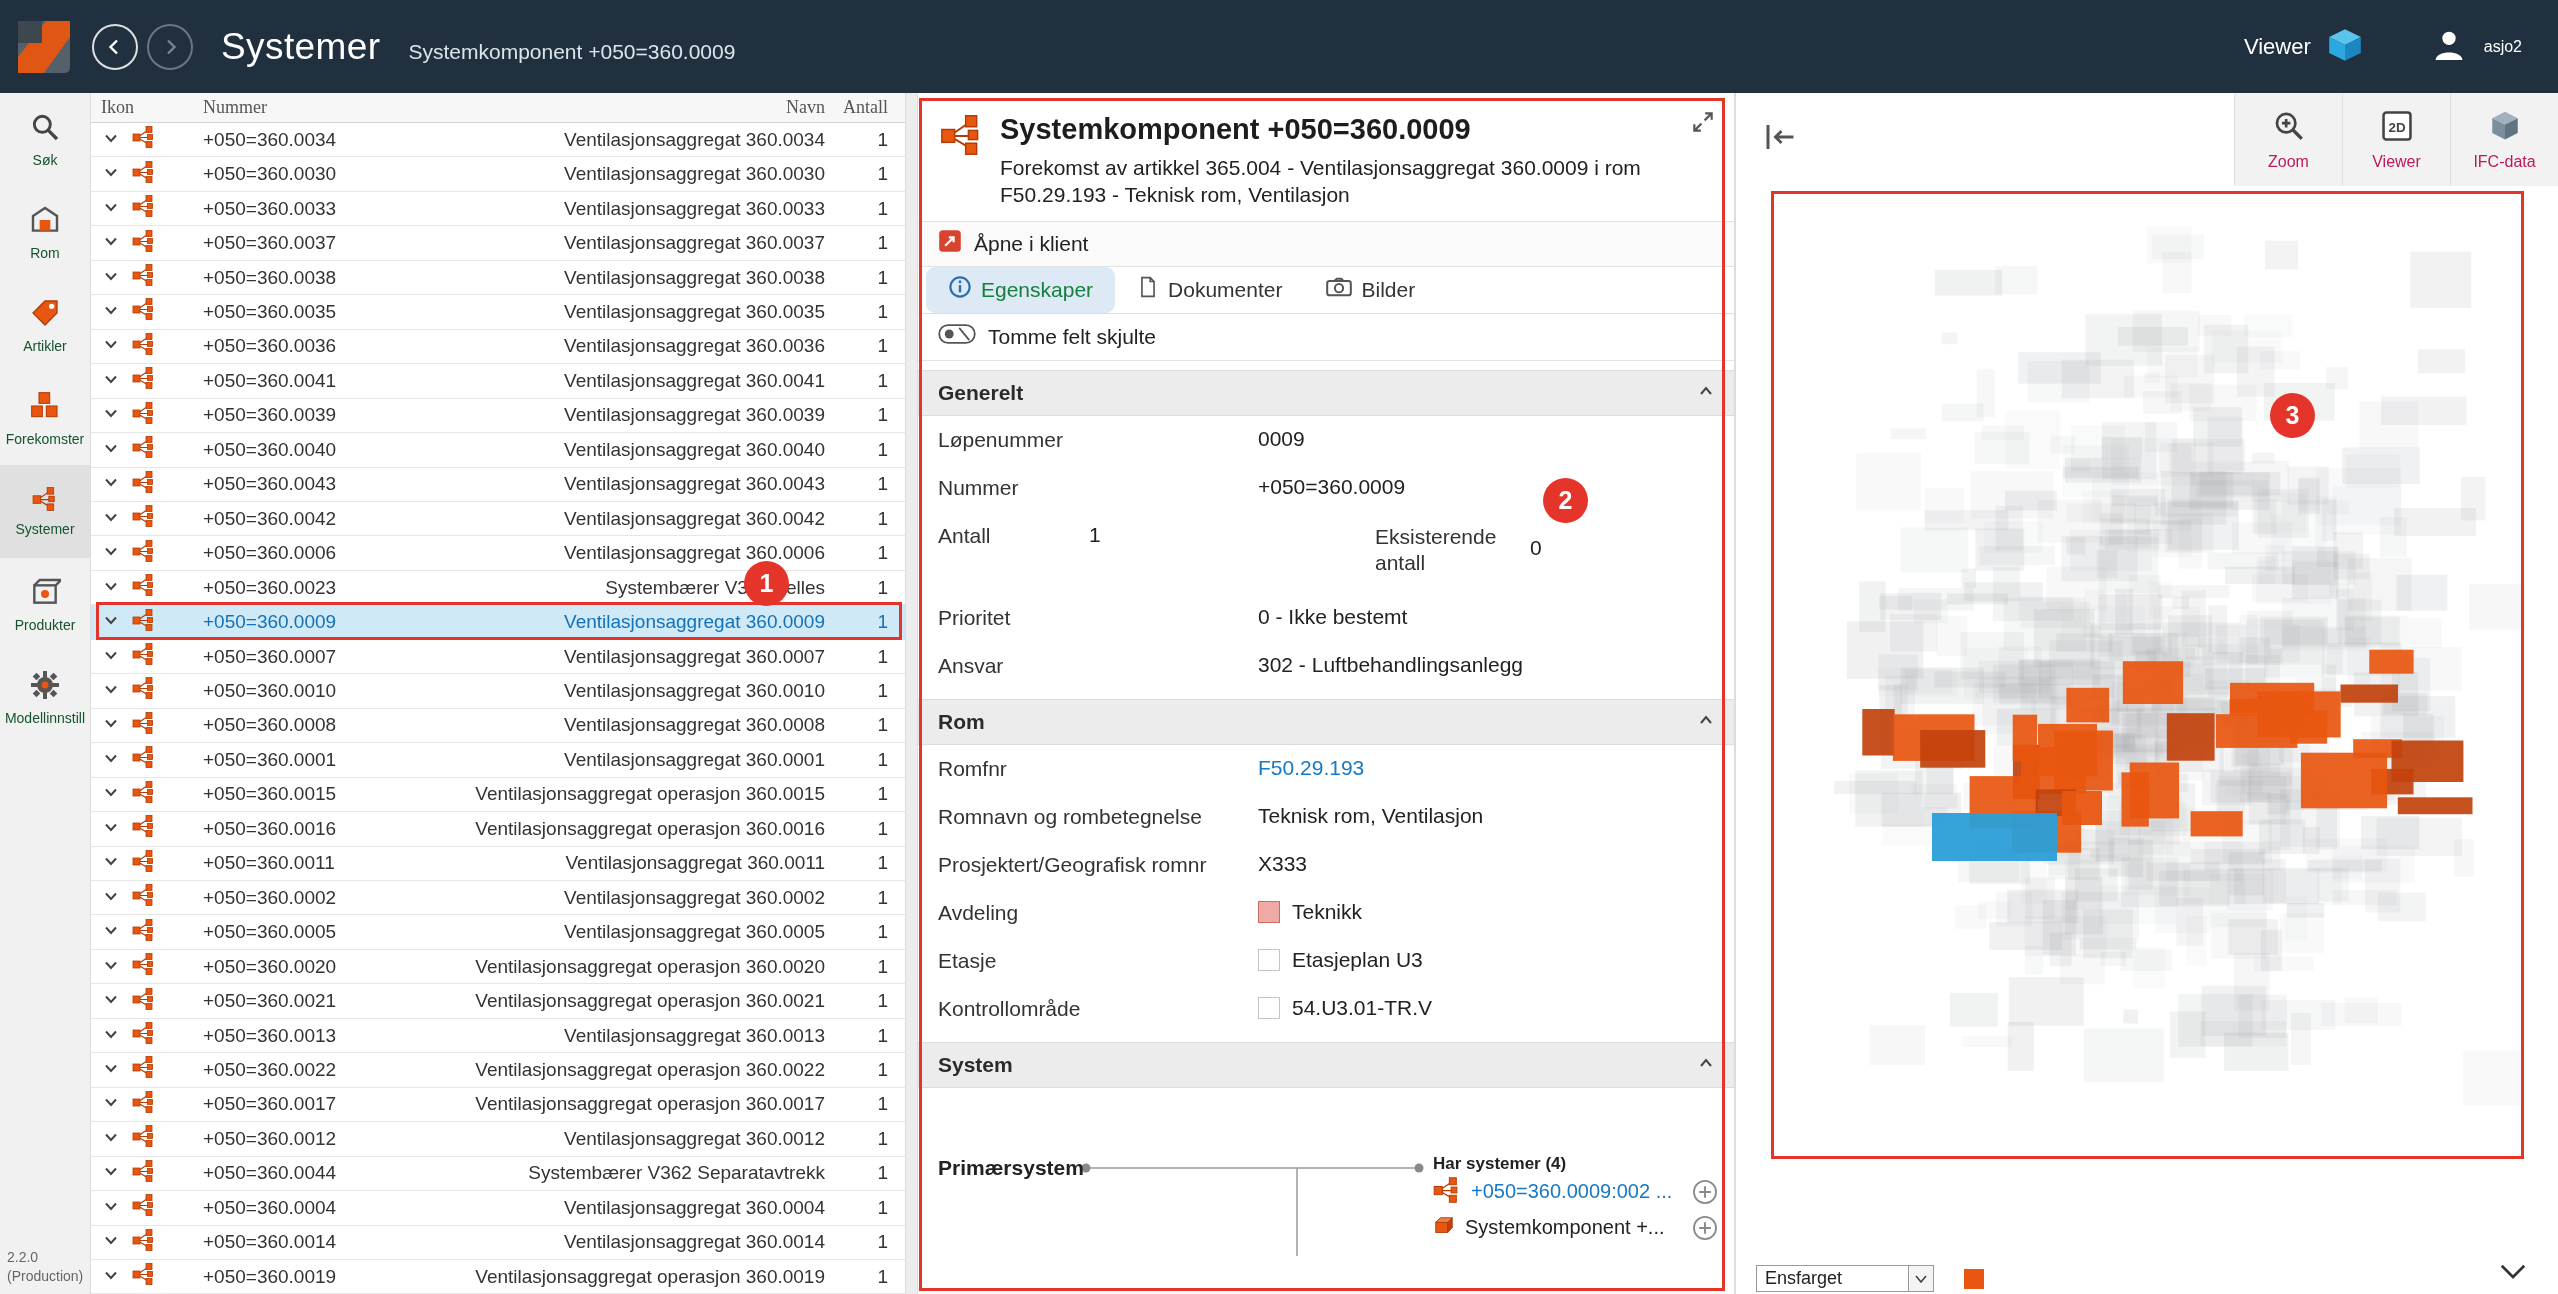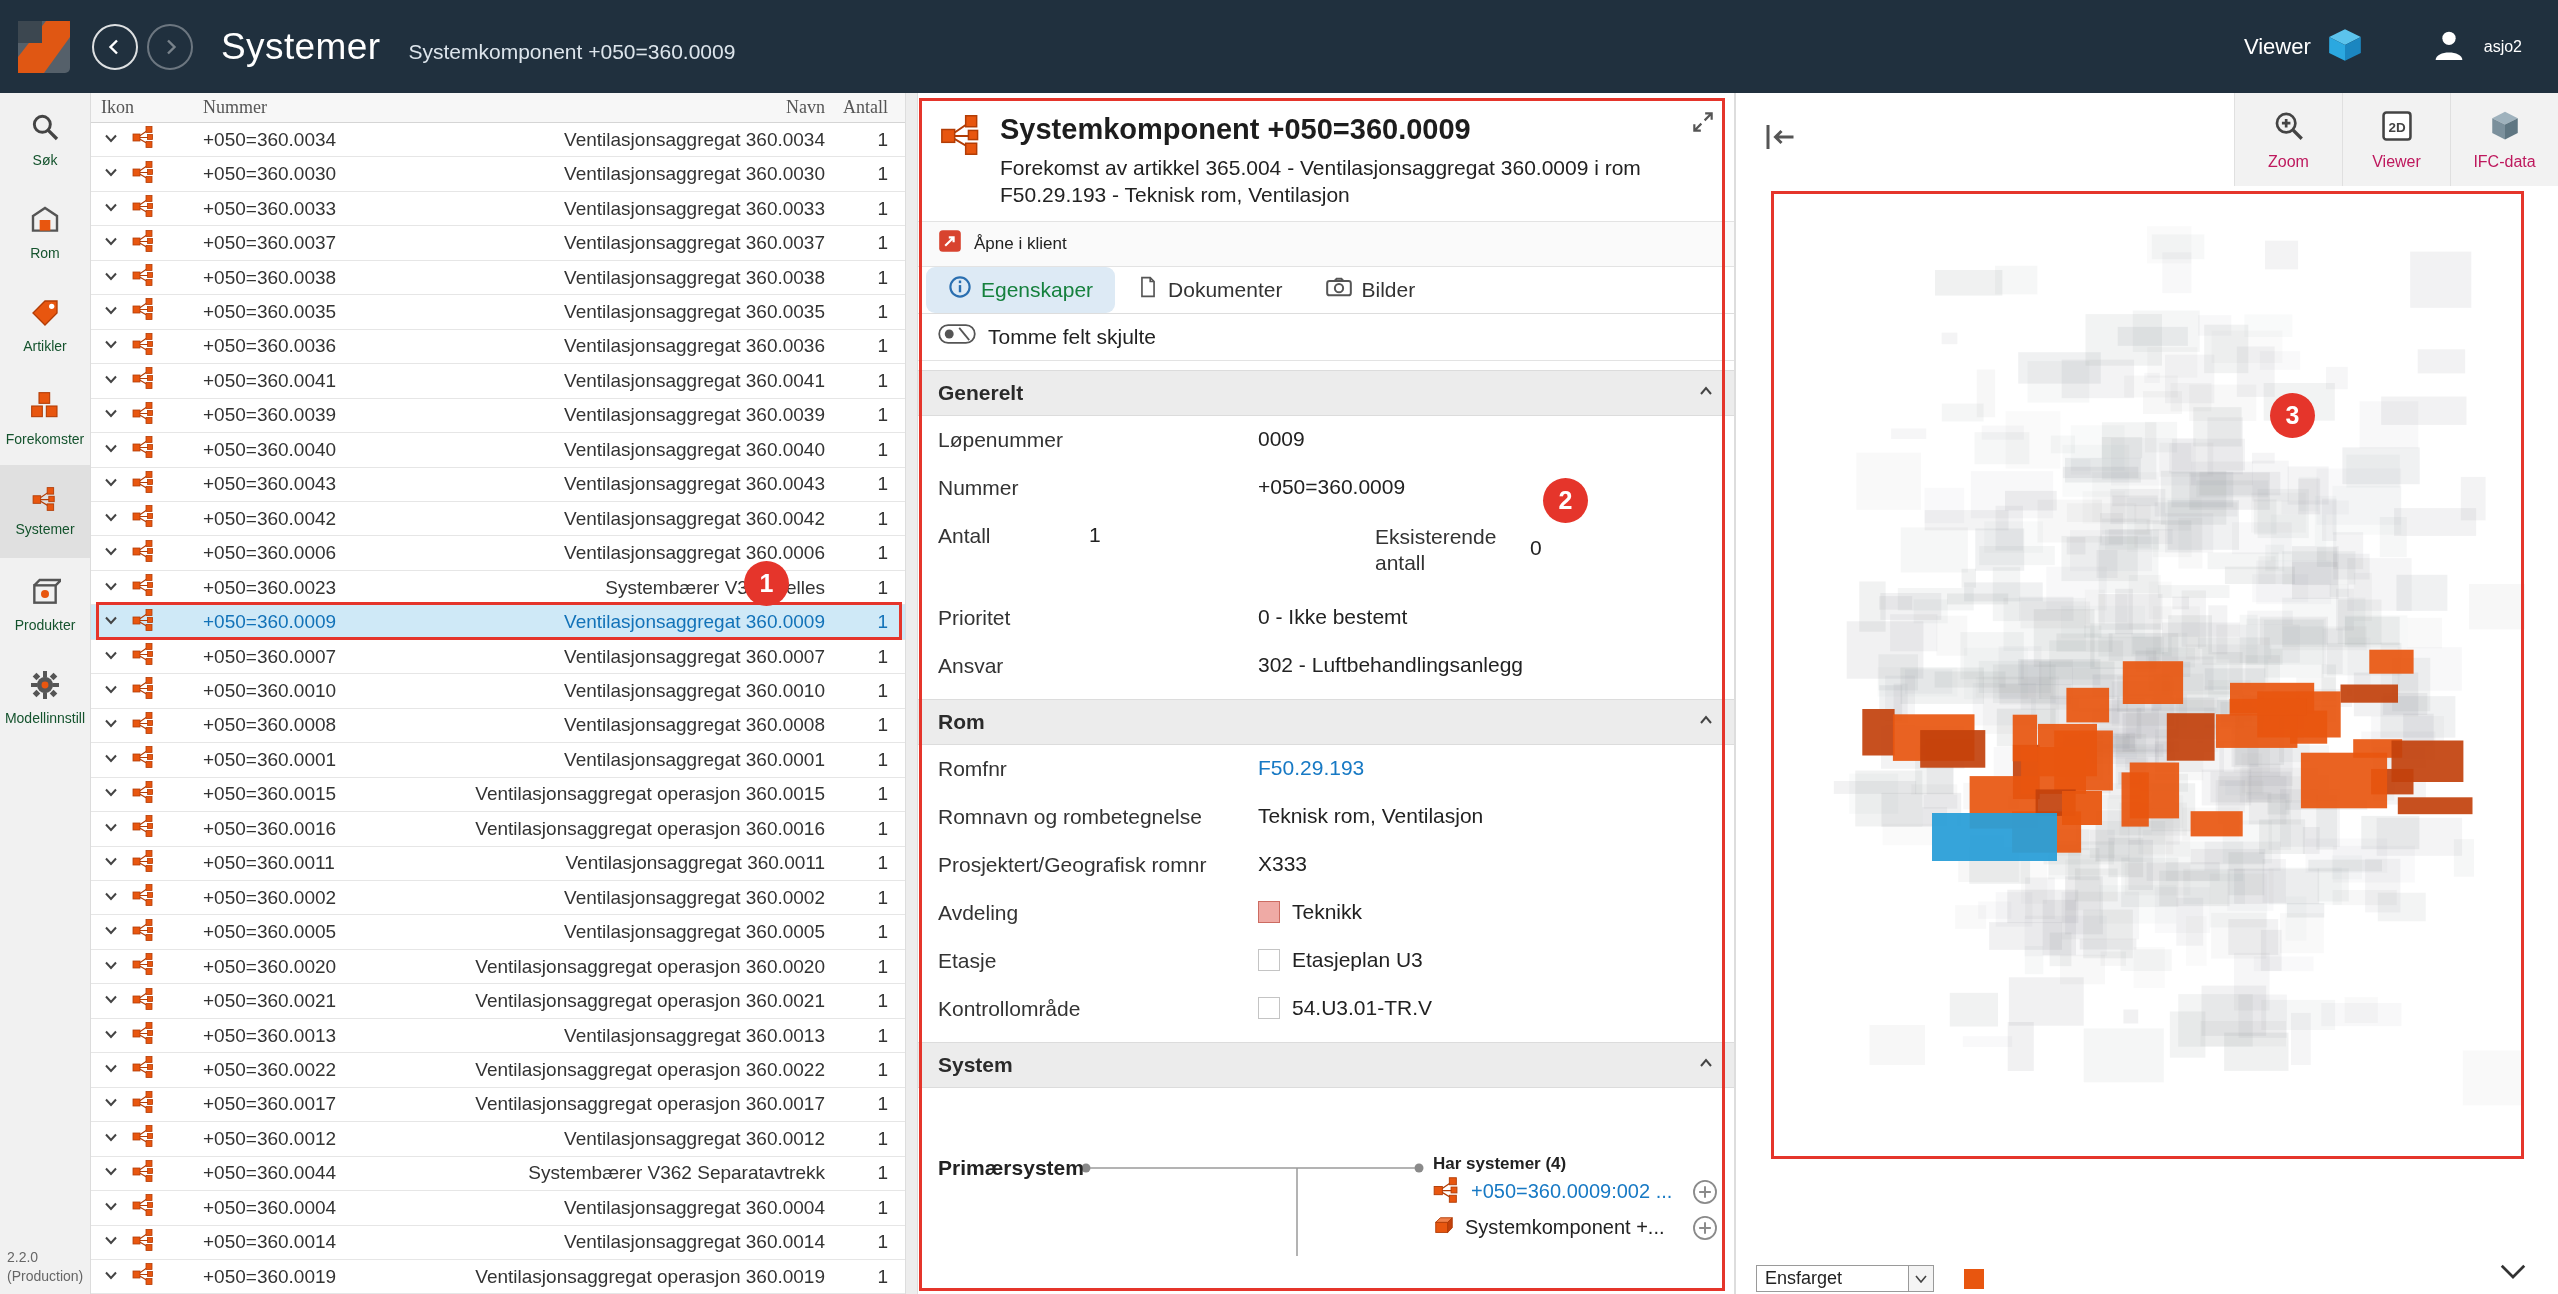--- a/index.html
+++ b/index.html
@@ -50,21 +50,21 @@
 
   
   .detail-panel{position:absolute;left:918px;top:93px;width:817px;bottom:0;background:#fff;
                 overflow:hidden;border-right:1px solid #ddd;box-sizing:border-box;}
   .dheader{position:relative;display:flex;gap:16px;padding:20px 20px 12px 22px;box-sizing:border-box;}
   .dtitle{font-size:29px;font-weight:bold;margin:0 0 8px 0;color:#1d1d1d;}
   .dsub{font-size:21px;font-weight:normal;color:#222;max-width:650px;line-height:1.3;}
   .expand{position:absolute;right:18px;top:16px;cursor:pointer;}
   .action-row{height:44px;display:flex;align-items:center;gap:12px;padding-left:20px;
               background:#fafafa;border-top:1px solid #e3e3e3;border-bottom:1px solid #e3e3e3;
-              font-size:17px;cursor:pointer;}
+              font-size:21px;cursor:pointer;}
   .tabs{height:46px;display:flex;align-items:stretch;border-bottom:1px solid #ddd;padding-left:8px;}
   .tab{display:flex;align-items:center;gap:9px;padding:0 22px;font-size:21px;color:#333;cursor:pointer;}
   .tab.active{background:#ddeaf5;color:#15803d;border-radius:9px;}
   .toggle-row{height:46px;display:flex;align-items:center;gap:12px;padding-left:20px;
               border-bottom:1px solid #e3e3e3;font-size:21px;cursor:pointer;}
   .section-header{height:44px;display:flex;align-items:center;background:#ececec;
                   border-top:1px solid #dcdcdc;border-bottom:1px solid #dcdcdc;
                   padding:0 18px 0 20px;margin-top:9px;cursor:pointer;}
   .sh-title{font-size:21px;font-weight:bold;color:#2b2b2b;flex:1;}
   .field{position:relative;padding:12px 20px;min-height:22px;}

